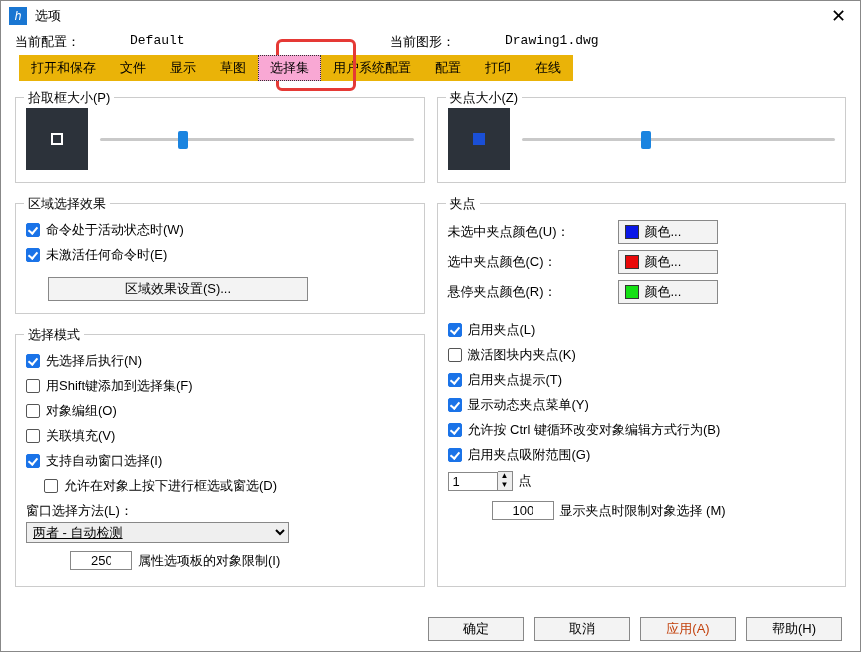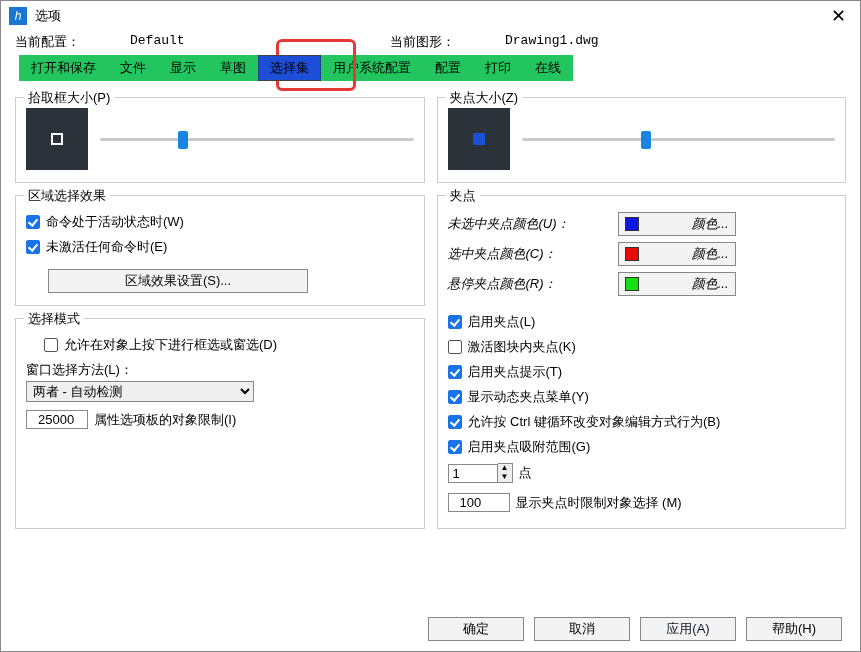--- a/index.html
+++ b/index.html
@@ -4,54 +4,54 @@
 <style>
 *{box-sizing:border-box;margin:0;padding:0;font-family:"Microsoft YaHei","SimSun",sans-serif;font-size:13px;}
 body{background:#fff;width:861px;height:652px;position:relative;border:1px solid #888;}
 .titlebar{height:30px;display:flex;align-items:center;padding:0 8px;}
 .titlebar .logo{width:18px;height:18px;background:#1976d2;display:flex;align-items:center;justify-content:center;color:#fff;font-style:italic;font-size:12px;margin-right:8px;}
 .titlebar .title{flex:1;}
 .titlebar .close{font-size:18px;cursor:pointer;padding:0 6px;}
 .info-row{display:flex;padding:2px 14px 4px 14px;}
 .info-row .val{margin-left:50px;min-width:260px;font-family:Liberation Mono, monospace;}
 .tabs{display:flex;padding:0 18px;position:relative;}
-.tab{padding:3px 11px;border:1px solid transparent;background:#22c55e;cursor:pointer;}
-.tab.active{border:1px dotted #333;background:#1d4ed8;position:relative;text-align:center;}
+.tab{padding:3px 11px;border:1px solid transparent;background:#eab308;cursor:pointer;}
+.tab.active{border:1px dotted #333;background:#f9a8d4;position:relative;text-align:center;}
 .tab-hl{position:absolute;border:3px solid #e53935;border-radius:6px;pointer-events:none;}
 .body{display:flex;padding:8px 14px 0 14px;gap:12px;}
-.col{flex:1;display:flex;flex-direction:column;gap:4px;}
+.col{flex:1;display:flex;flex-direction:column;gap:12px;}
 .group{border:1px solid #ccc;padding:10px 10px 12px 10px;position:relative;margin-top:8px;}
 .group-title{position:absolute;top:-9px;left:8px;background:#fff;padding:0 4px;}
 .preview-row{display:flex;align-items:center;gap:12px;}
 .preview-box{width:62px;height:62px;background:#2c323a;display:flex;align-items:center;justify-content:center;}
 .preview-box .pick-sq{width:12px;height:12px;border:2px solid #fff;}
 .preview-box .grip-sq{width:12px;height:12px;background:#1a4fd6;}
 .slider{flex:1;height:18px;position:relative;}
 .slider .track{position:absolute;top:8px;left:0;right:0;height:3px;background:#c9c9c9;border-radius:2px;}
 .slider .thumb{position:absolute;top:1px;width:10px;height:18px;background:#1a84e0;border-radius:2px;}
 .chk-row{display:flex;align-items:center;gap:6px;margin:7px 0;}
 .chk{width:14px;height:14px;border:1px solid #555;border-radius:2px;display:flex;align-items:center;justify-content:center;flex-shrink:0;}
 .chk.checked{background:#1a73e8;border-color:#1a73e8;}
 .chk.checked::after{content:"";width:4px;height:7px;border:solid #fff;border-width:0 2px 2px 0;transform:rotate(40deg);margin-top:-2px;}
 .btn{border:1px solid #888;background:#f3f3f3;padding:2px 8px;cursor:pointer;font-family:inherit;display:inline-flex;align-items:center;justify-content:center;min-height:22px;}
 .btn.wide{width:260px;margin-left:22px;}
 .field-row{display:flex;align-items:center;gap:6px;margin:4px 0;}
-input.text{width:62px;border:1px solid #888;padding:1px 11px;font-family:inherit;}
-select{width:228px;border:1px solid #888;padding:1px 2px;font-family:inherit;}
-.color-row{display:flex;align-items:center;margin:6px 0;font-style:italic;}
+input.text{width:62px;border:1px solid #888;padding:1px 20px;font-family:inherit;margin-left:44px;}
+select{width:263px;border:1px solid #888;padding:1px 2px;font-family:inherit;text-decoration:underline;}
+.color-row{display:flex;align-items:center;margin:6px 0;}
 .color-row .lab{width:170px;}
-.color-btn{border:1px solid #888;background:#f3f3f3;padding:2px 6px;display:flex;align-items:center;gap:6px;width:118px;cursor:pointer;justify-content:space-between;}
+.color-btn{border:1px solid #888;background:#f3f3f3;padding:2px 6px;display:flex;align-items:center;gap:6px;width:100px;cursor:pointer;}
 .color-sw{width:14px;height:14px;border:1px solid #333;}
 .spin-wrap{display:flex;align-items:center;}
 .spin-wrap input{width:50px;border:1px solid #888;padding:1px 4px;}
 .spin-btns{display:flex;flex-direction:column;border:1px solid #888;border-left:none;}
 .spin-btns div{width:14px;height:9px;font-size:8px;line-height:8px;text-align:center;background:#eee;cursor:pointer;}
 .footer{position:absolute;bottom:10px;right:18px;display:flex;gap:10px;}
 .footer .btn{min-width:96px;justify-content:center;}
-.footer .btn.disabled{color:#0f172a;}
+.footer .btn.disabled{color:#c2410c;}
 .indent1{margin-left:18px;}
 .sec-label{margin:6px 0 2px 0;}
 </style>
 </head>
 <body>
 
 <div class="titlebar">
   <div class="logo">h</div>
   <div class="title">选项</div>
   <div class="close">✕</div>
@@ -102,20 +102,42 @@
       <div class="chk-row">
           <div class="chk checked"></div>
           <span>未激活任何命令时(E)</span>
         </div>
       <div style="height:6px"></div>
       <button class="btn wide">区域效果设置(S)...</button>
     </div>
 
     <div class="group" style="flex:1">
       <div class="group-title">选择模式</div>
+      <div id="mode-list">
+          <div class="chk-row">
+            <div class="chk checked"></div>
+            <span>先选择后执行(N)</span>
+          </div>
+          <div class="chk-row">
+            <div class="chk"></div>
+            <span>用Shift键添加到选择集(F)</span>
+          </div>
+          <div class="chk-row">
+            <div class="chk"></div>
+            <span>对象编组(O)</span>
+          </div>
+          <div class="chk-row">
+            <div class="chk"></div>
+            <span>关联填充(V)</span>
+          </div>
+          <div class="chk-row">
+            <div class="chk checked"></div>
+            <span>支持自动窗口选择(I)</span>
+          </div>
+        </div>
       <div id="mode-sub" class="indent1">
           <div class="chk-row">
             <div class="chk"></div>
             <span>允许在对象上按下进行框选或窗选(D)</span>
           </div>
         </div>
       <div class="sec-label">窗口选择方法(L)：</div>
       <select><option>两者 - 自动检测</option></select>
       <div class="field-row" style="margin-top:8px">
         <input class="text" value="25000" style="">

